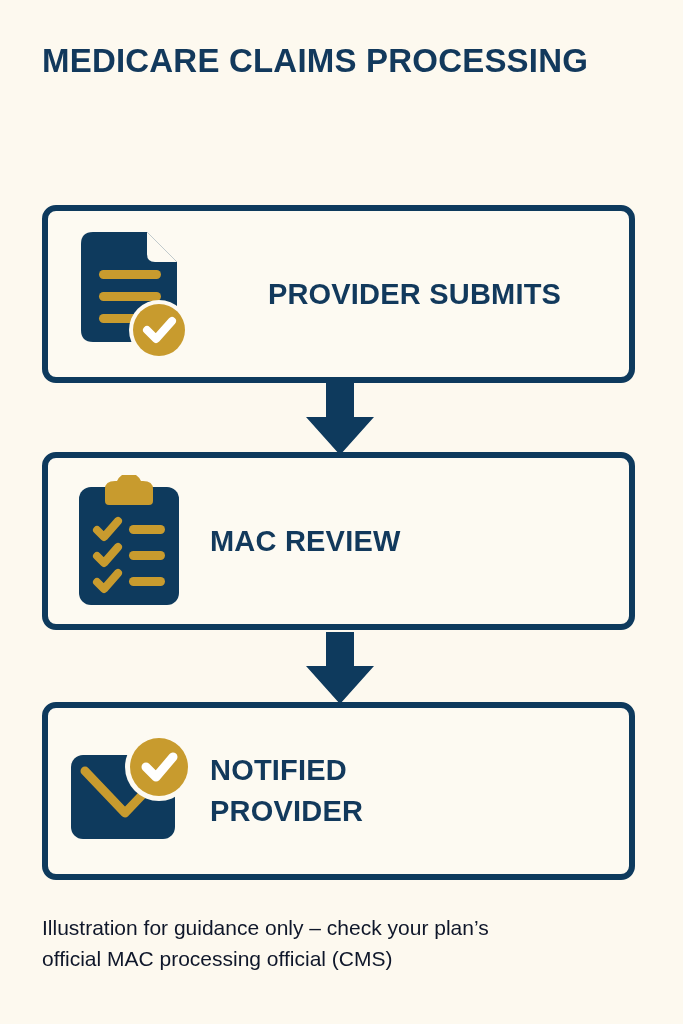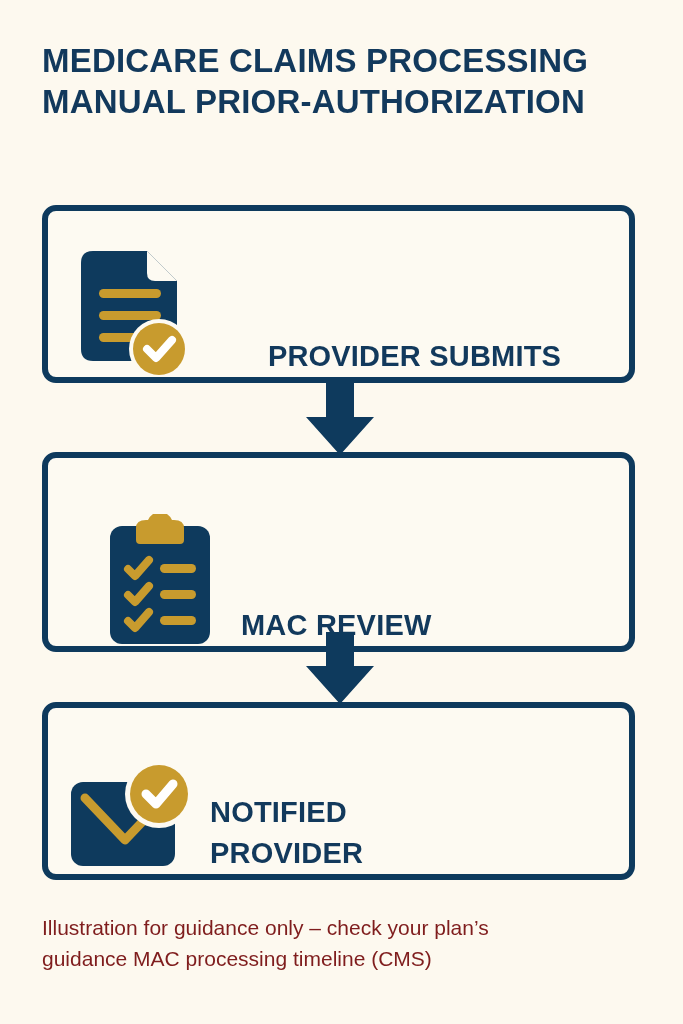--- a/index.html
+++ b/index.html
@@ -39,24 +39,24 @@
   
   .step-card {
     position: absolute;
     left: 42px;
     width: 593px;
     border: 6px solid #0e3a5d;
     border-radius: 14px;
     background: #fdfaf2;
     box-sizing: border-box;
     display: flex;
-    align-items: flex-end;
+    align-items: center;
   }
   .card-1 { top: 205px; height: 178px; }
-  .card-2 { top: 452px; height: 200px; padding-left: 31px; }
+  .card-2 { top: 452px; height: 178px; }
   .card-3 { top: 702px; height: 178px; }
 
   .icon-slot {
     width: 162px;
     min-width: 162px;
     display: flex;
     align-items: center;
     justify-content: center;
   }
   .step-label {
@@ -79,36 +79,35 @@
   }
   .arrow-1 { top: 383px; }
   .arrow-2 { top: 632px; }
 
   
   .footnote {
     position: absolute;
     left: 42px;
     top: 912px;
     width: 575px;
-    color: #7f1d1d;
+    color: #0f172a;
     font-size: 21px;
     line-height: 31px;
     font-weight: 400;
   }
 
   svg { display: block; }
 </style>
 </head>
 <body>
 
 <div class="poster">
 
   <div class="title">
     <div>MEDICARE CLAIMS PROCESSING</div>
-    <div>MANUAL PRIOR-AUTHORIZATION</div>
   </div>
 
   <div class="step-card card-1">
     <div class="icon-slot">
       <svg width="112" height="128" viewBox="0 0 112 128" aria-hidden="true">
         <path d="M8 14 Q8 2 20 2 L74 2 L104 32 L104 100 Q104 112 92 112 L20 112 Q8 112 8 100 Z" fill="#0e3a5d"></path>
         <path d="M74 2 L104 32 L82 32 Q74 32 74 24 Z" fill="#fdfaf2"></path>
         <rect x="26" y="40" width="62" height="9" rx="4.5" fill="#c89b2e"></rect>
         <rect x="26" y="62" width="62" height="9" rx="4.5" fill="#c89b2e"></rect>
         <rect x="26" y="84" width="40" height="9" rx="4.5" fill="#c89b2e"></rect>
@@ -163,16 +162,16 @@
       </svg>
     </div>
     <div class="step-label label-left">
       <div>NOTIFIED</div>
       <div>PROVIDER</div>
     </div>
   </div>
 
   <div class="footnote">
     <div>Illustration for guidance only – check your plan’s</div>
-    <div>guidance MAC processing timeline (CMS)</div>
+    <div>official MAC processing official (CMS)</div>
   </div>
 
 </div>
 
 </body></html>

